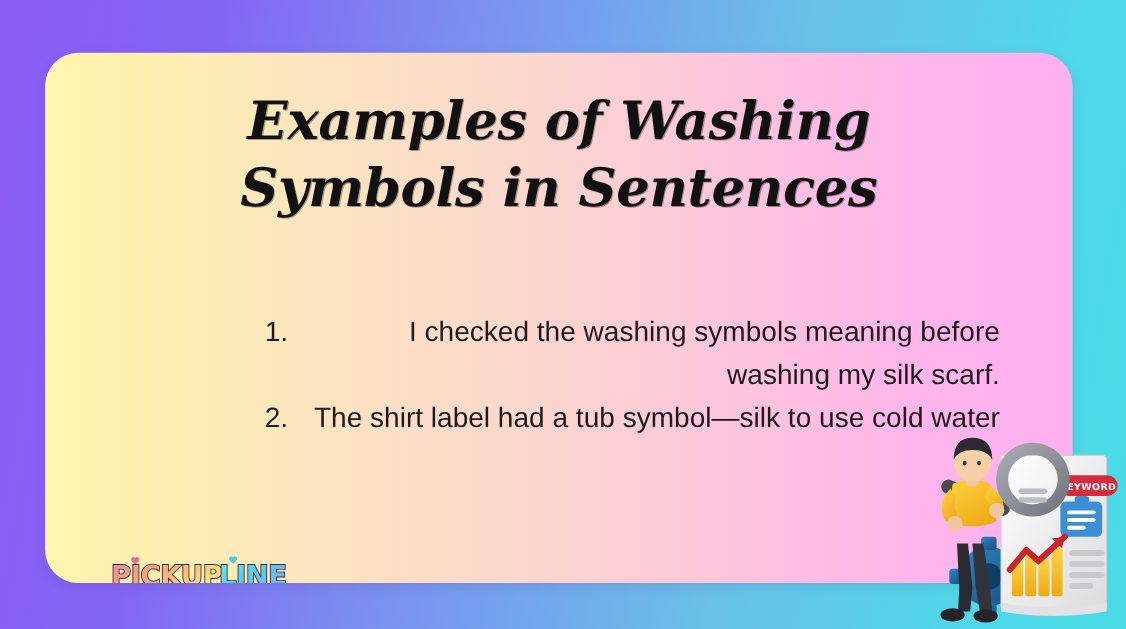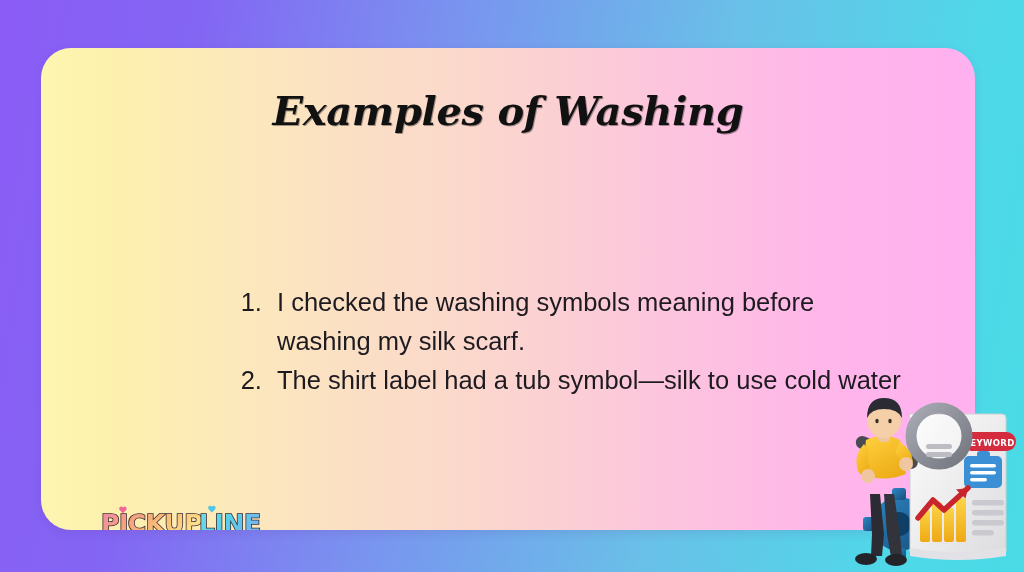--- a/index.html
+++ b/index.html
@@ -46,39 +46,39 @@
   
   #title {
     position: absolute;
     left: 0;
     top: 32px;
     width: 100%;
     text-align: center;
     font-family: "DejaVu Serif", "Liberation Serif", serif;
     font-weight: bold;
     font-style: italic;
-    font-size: 40px;
+    font-size: 48px;
     line-height: 61px;
     letter-spacing: -0.3px;
     color: #111111;
     text-shadow: 1px 1px 0 rgba(0,0,0,0.35);
   }
   #title .tline { display: block; }
 
   
   #body-list {
     position: absolute;
     left: 196px;
     top: 235px;
     width: 640px;
     margin: 0;
     padding: 0 0 0 32px;
     list-style-position: outside;
     list-style-type: decimal;
-    text-align: left;
+    text-align: right;
     color: #1d1a20;
     font-family: "Liberation Sans", sans-serif;
     font-size: 25.5px;
     line-height: 39px;
     font-weight: 400;
   }
   #body-list li {
     margin: 0;
     padding: 0 0 0 8px;
   }
@@ -105,20 +105,21 @@
 </style>
 </head>
 <body>
 
 <div id="slide">
 
   <div id="card">
 
     <div id="title">
       <span class="tline">Examples of Washing</span>
+      <span class="tline">Symbols in Sentences</span>
     </div>
 
     <ol id="body-list">
       <li>I checked the washing symbols meaning before washing my silk scarf.</li>
       <li>The shirt label had a tub symbol—silk to use cold water</li>
     </ol>
 
     <div id="logo">
       <svg width="166" height="62" viewBox="0 0 166 62" xmlns="http://www.w3.org/2000/svg">
         <defs>

